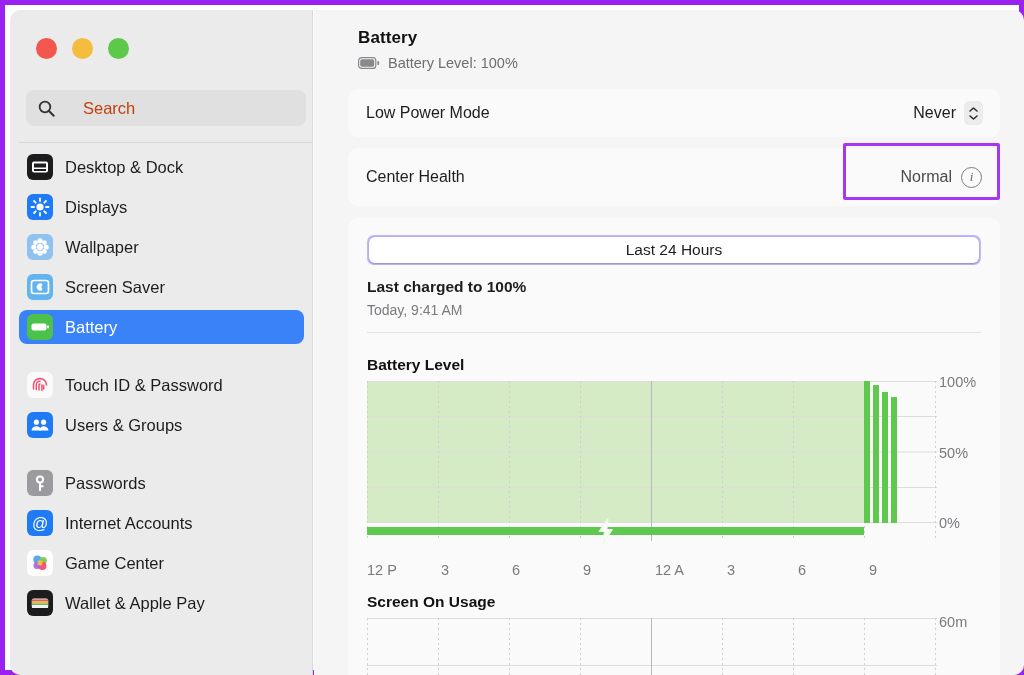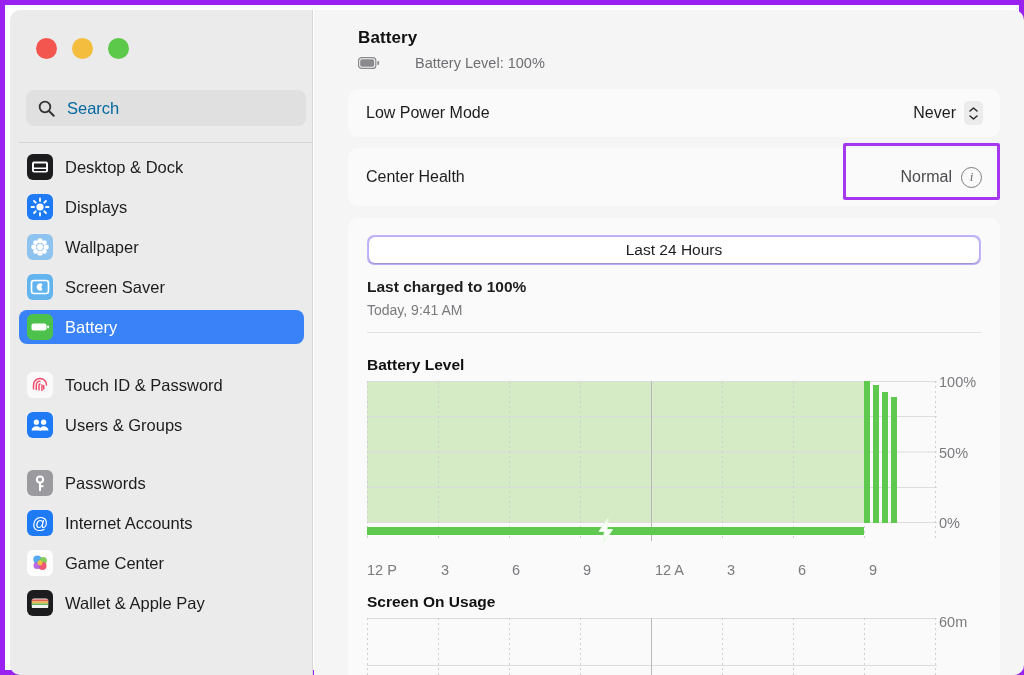--- a/index.html
+++ b/index.html
@@ -37,21 +37,21 @@
 
   #search-field {
     position: absolute; left: 16px; top: 80px;
     width: 280px; height: 36px;
     background: #e0e0e0;
     border-radius: 8px;
     display: flex; align-items: center; padding: 0 11px;
   }
   #search-field .mag { width: 19px; height: 19px; flex: none; }
   #search-input-label {
-    margin-left: 11px; color: #0369a1; font-size: 16.5px;
+    margin-left: 27px; color: #c2410c; font-size: 16.5px;
   }
 
   #sidebar-divider {
     position: absolute; left: 9px; top: 132px; width: 293px; height: 1px;
     background: #d6d6d6;
   }
 
   #nav-list { position: absolute; left: 0; top: 140px; width: 303px; }
   .nav-group { padding: 0 9px; }
   .nav-gap { height: 18px; }
@@ -79,21 +79,21 @@
     width: 710px; height: 665px;
     background: #f5f5f5;
     border-radius: 0 10px 10px 0;
     overflow: hidden;
   }
   #battery-header { position: absolute; left: 44px; top: 18px; }
   #battery-title {
     font-size: 17px; font-weight: bold; color: #111; letter-spacing: .1px;
   }
   #battery-sub-row {
-    display: flex; align-items: center; margin-top: 7px; gap: 27px;
+    display: flex; align-items: center; margin-top: 7px;
   }
   #battery-level-text {
     margin-left: 8px; font-size: 14.5px; color: #6e6e73;
   }
 
   .card {
     position: absolute; left: 34px; width: 652px;
     background: #fafafa;
     border-radius: 10px;
   }

